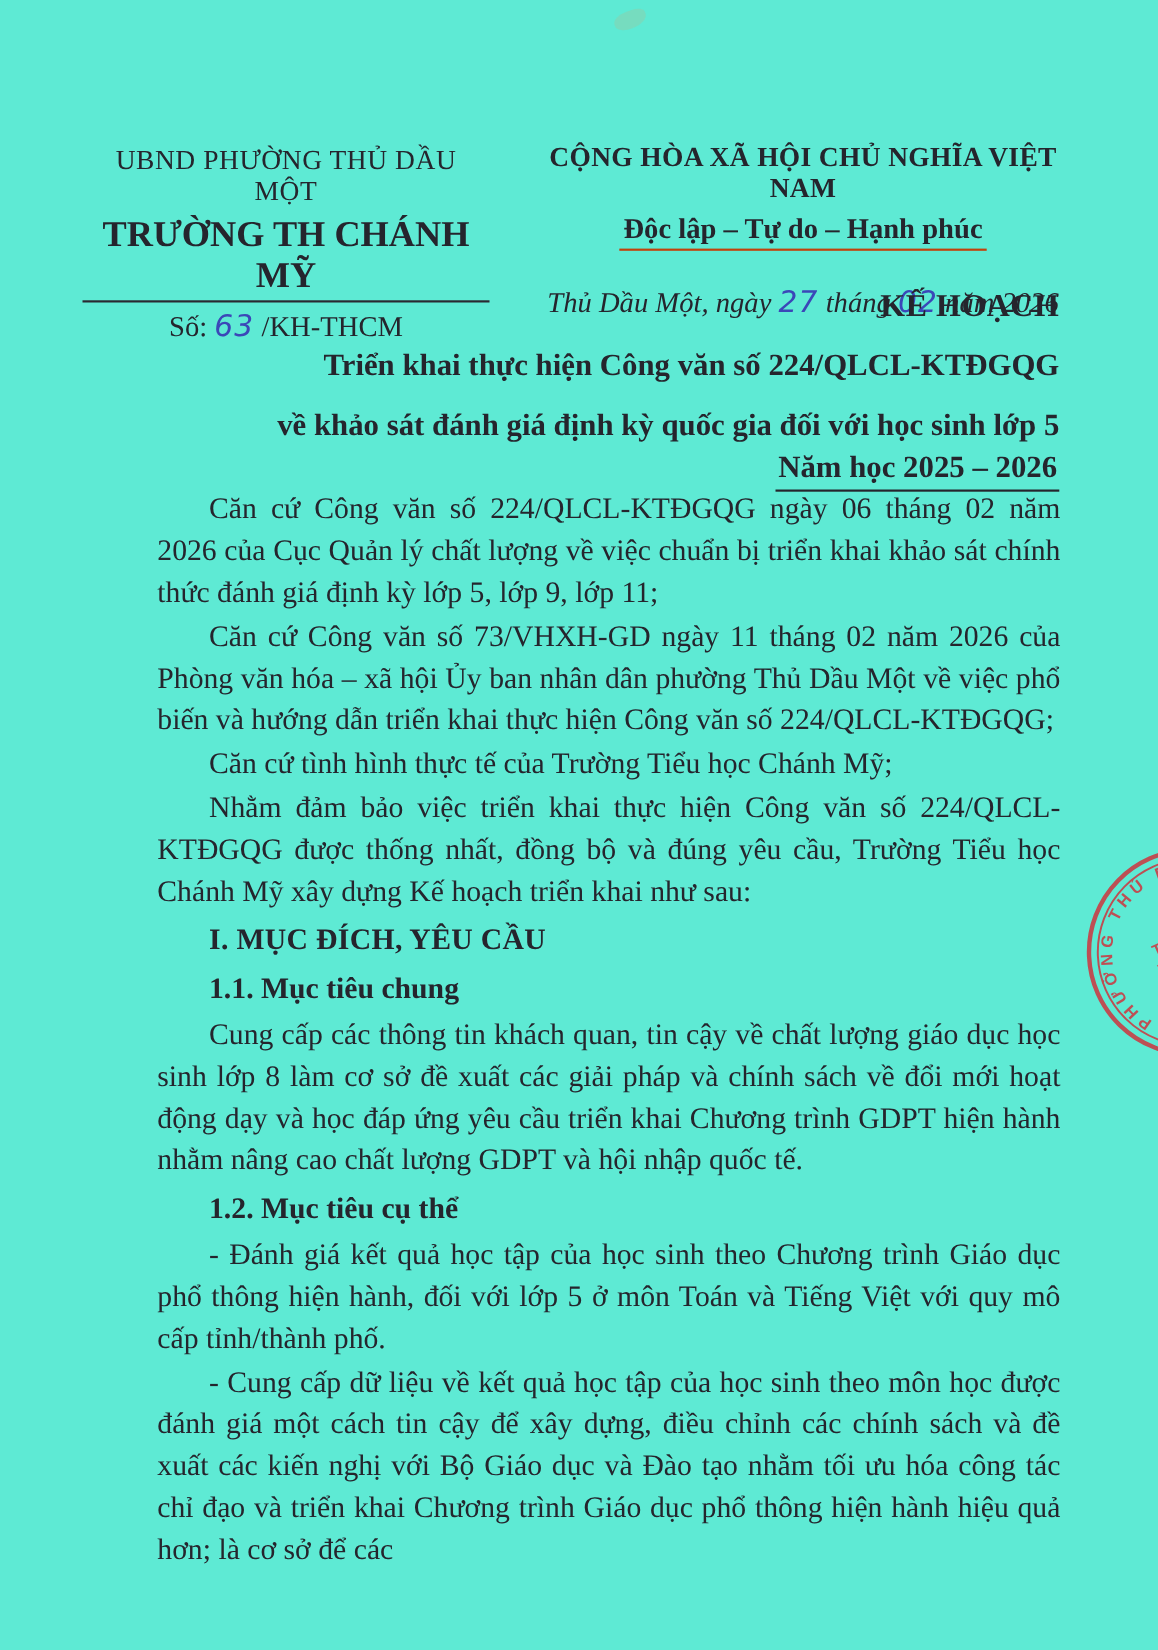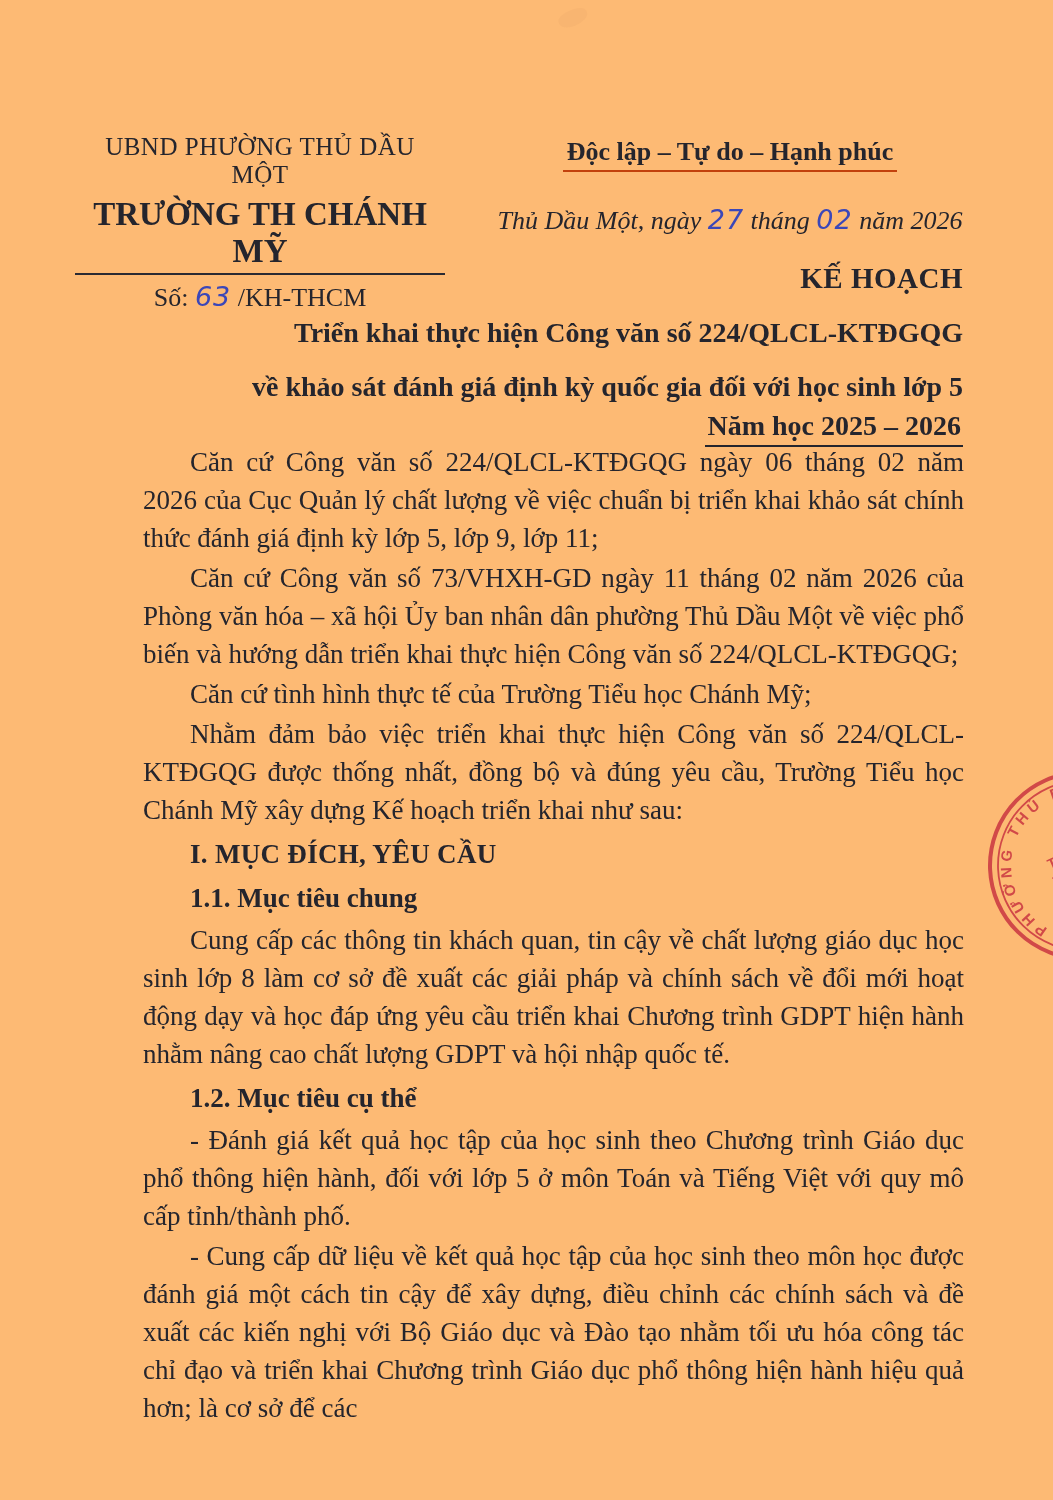--- a/index.html
+++ b/index.html
@@ -2,21 +2,21 @@
 <html><head>
 <meta charset="utf-8">
 <style>
   * { margin: 0; padding: 0; box-sizing: border-box; }
   html, body { background: #e8e8e8; }
   .page {
     position: relative;
     width: 1053px;
     height: 1500px;
     margin: 0 auto;
-    background: #fdba74;
+    background: #5eead4;
     overflow: hidden;
     font-family: "Liberation Serif", "DejaVu Serif", serif;
     color: #25252d;
   }
   
   .header-left {
     position: absolute;
     left: 75px; top: 133px;
     width: 370px;
     text-align: center;
@@ -101,20 +101,21 @@
       <span class="u">TRƯỜNG TH CHÁNH MỸ</span>
     </div>
     <div class="so-line">
       <span>Số:</span>
       <span class="hand">63</span>
       <span>/KH-THCM</span>
     </div>
   </div>
 
   <div class="header-right">
+    <div class="hr-1">CỘNG HÒA XÃ HỘI CHỦ NGHĨA VIỆT NAM</div>
     <div class="hr-2">
       <span class="u">Độc lập – Tự do – Hạnh phúc</span>
     </div>
     <div class="date-line">
       <span>Thủ Dầu Một, ngày</span>
       <span class="hand">27</span>
       <span>tháng</span>
       <span class="hand">02</span>
       <span>năm 2026</span>
     </div>

